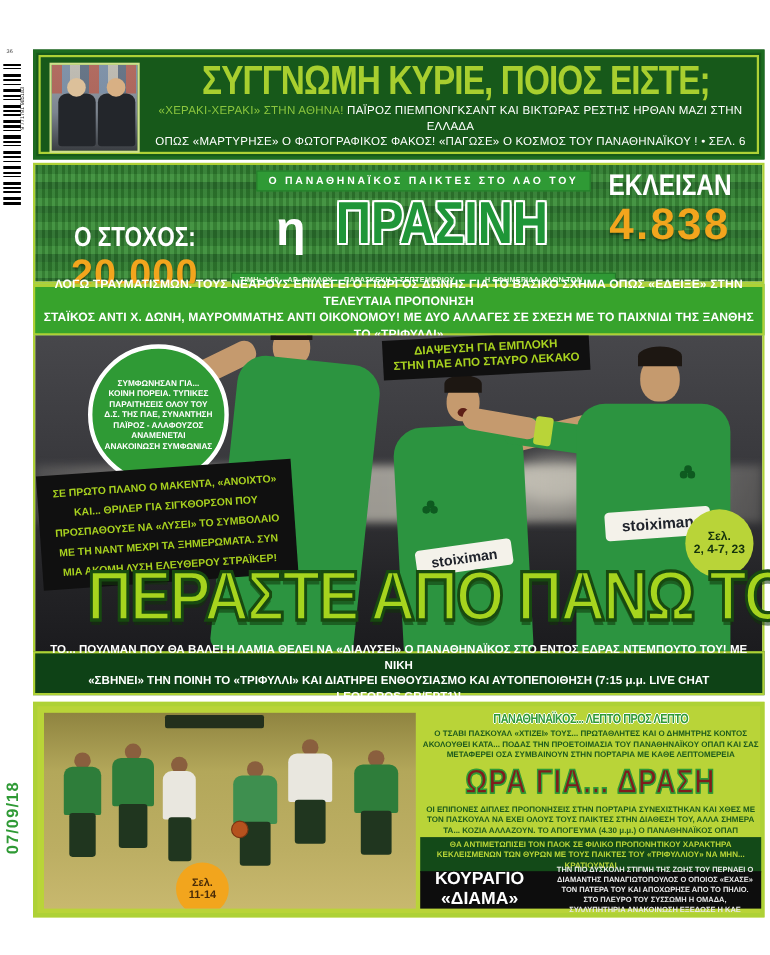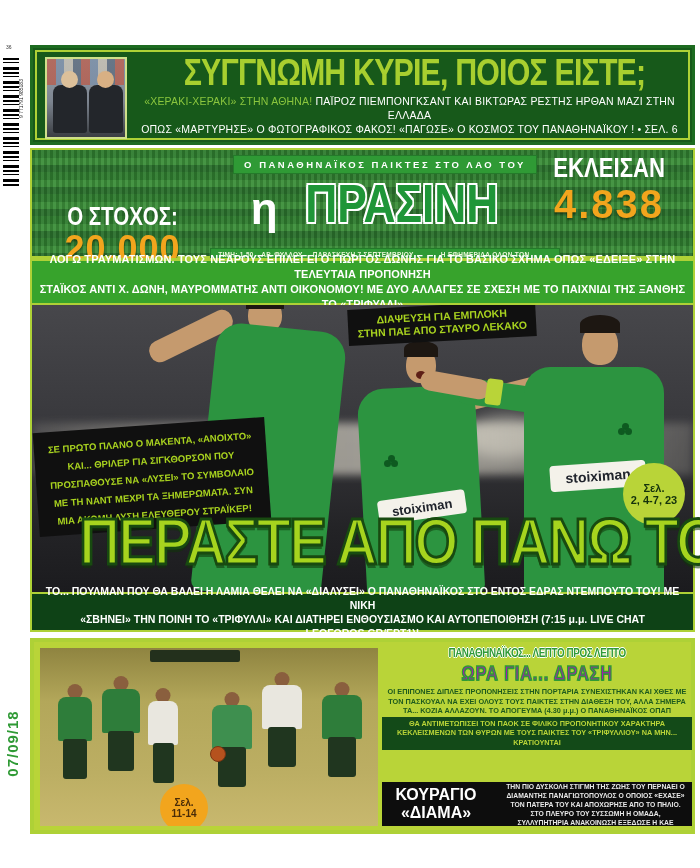--- a/index.html
+++ b/index.html
@@ -128,24 +128,24 @@
   .ball { position:absolute; width:16px; height:16px; border-radius:50%; background:#b5521e; border:1px solid #7a3512; }
   .bot-pages { position:absolute; left:120px; top:136px; width:48px; height:48px; border-radius:50%;
     background:#f2a51d; display:flex; flex-direction:column; align-items:center; justify-content:center; }
   .bot-pages .a { font-size:10px; font-weight:bold; color:#4a2c08; }
   .bot-pages .b { font-size:10px; font-weight:bold; color:#4a2c08; }
 
   .bot-col { position:absolute; left:348px; top:4px; width:310px; height:180px; text-align:center; }
   .bc-title1 { font-size:12px; font-weight:bold; color:#2f9a35; letter-spacing:-.5px;
     text-shadow:-1px 0 #fff,1px 0 #fff,0 1px #fff,0 -1px #fff; }
   .bc-par { margin-top:2px; font-size:7.3px; font-weight:bold; color:#1d5a1d; line-height:9.6px; }
-  .bc-title2 { margin-top:2px; font-size:20px; font-weight:bold; color:#a21caf; letter-spacing:1px;
+  .bc-title2 { margin-top:2px; font-size:31px; font-weight:bold; color:#7f1d1d; letter-spacing:1px;
     -webkit-text-stroke:1.5px #2f9a35; text-shadow:0 1px 0 #2f9a35; }
   .bc-par2b { margin-top:1px; background:#134a18; padding:2px 4px; font-size:7.3px; font-weight:bold; color:#b9d438; line-height:9.6px; }
-  .black-box { position:absolute; left:0; bottom:0; width:310px; height:44px; background:#0d0d0d;
+  .black-box { position:absolute; left:0; bottom:0; width:310px; height:34px; background:#0d0d0d;
     display:flex; align-items:center; padding:3px 6px; gap:21px; }
   .bb-title { width:96px; font-size:16px; font-weight:bold; color:#fff; line-height:18px; text-align:center; }
   .bb-text { flex:1; font-size:6.8px; font-weight:bold; color:#e8e8e8; line-height:9px; text-align:center; }
 </style>
 </head>
 <body>
 
 <div class="canvas">
 
   <div class="spine-top-num">36</div>
@@ -243,20 +243,23 @@
       <div class="clover" style="left:126px;top:110px;">
           <i></i>
           <i></i>
           <i></i>
         </div>
       <div class="sponsor" style="left:58px;top:150px;width:96px;height:26px;font-size:14px;transform:rotate(-4deg);">
           <span>stoiximan</span>
         </div>
     </div>
 
+    <div class="circle-badge">
+      <span>ΣΥΜΦΩΝΗΣΑΝ ΓΙΑ... ΚΟΙΝΗ ΠΟΡΕΙΑ. ΤΥΠΙΚΕΣ ΠΑΡΑΙΤΗΣΕΙΣ ΟΛΟΥ ΤΟΥ Δ.Σ. ΤΗΣ ΠΑΕ, ΣΥΝΑΝΤΗΣΗ ΠΑΪΡΟΖ - ΑΛΑΦΟΥΖΟΣ ΑΝΑΜΕΝΕΤΑΙ ΑΝΑΚΟΙΝΩΣΗ ΣΥΜΦΩΝΙΑΣ</span>
+    </div>
     <div class="black-note">
       <span>ΣΕ ΠΡΩΤΟ ΠΛΑΝΟ Ο ΜΑΚΕΝΤΑ, «ΑΝΟΙΧΤΟ» ΚΑΙ... ΘΡΙΛΕΡ ΓΙΑ ΣΙΓΚΘΟΡΣΟΝ ΠΟΥ ΠΡΟΣΠΑΘΟΥΣΕ ΝΑ «ΛΥΣΕΙ» ΤΟ ΣΥΜΒΟΛΑΙΟ ΜΕ ΤΗ ΝΑΝΤ ΜΕΧΡΙ ΤΑ ΞΗΜΕΡΩΜΑΤΑ. ΣΥΝ ΜΙΑ ΑΚΟΜΗ ΛΥΣΗ ΕΛΕΥΘΕΡΟΥ ΣΤΡΑΪΚΕΡ!</span>
     </div>
     <div class="denial-badge">
       <span>ΔΙΑΨΕΥΣΗ ΓΙΑ ΕΜΠΛΟΚΗ</span>
       <span>ΣΤΗΝ ΠΑΕ ΑΠΟ ΣΤΑΥΡΟ ΛΕΚΑΚΟ</span>
     </div>
     <div class="pages-badge">
       <span class="a">Σελ.</span>
       <span class="b">2, 4-7, 23</span>
@@ -307,20 +310,21 @@
           <div class="fl"></div>
         </div>
       <div class="bot-pages">
         <span class="a">Σελ.</span>
         <span class="b">11-14</span>
       </div>
     </div>
 
     <div class="bot-col">
       <div class="bc-title1"><span class="cond">ΠΑΝΑΘΗΝΑΪΚΟΣ... ΛΕΠΤΟ ΠΡΟΣ ΛΕΠΤΟ</span></div>
+      <div class="bc-par">Ο ΤΣΑΒΙ ΠΑΣΚΟΥΑΛ «ΧΤΙΖΕΙ» ΤΟΥΣ... ΠΡΩΤΑΘΛΗΤΕΣ ΚΑΙ Ο ΔΗΜΗΤΡΗΣ ΚΟΝΤΟΣ ΑΚΟΛΟΥΘΕΙ ΚΑΤΑ... ΠΟΔΑΣ ΤΗΝ ΠΡΟΕΤΟΙΜΑΣΙΑ ΤΟΥ ΠΑΝΑΘΗΝΑΪΚΟΥ ΟΠΑΠ ΚΑΙ ΣΑΣ ΜΕΤΑΦΕΡΕΙ ΟΣΑ ΣΥΜΒΑΙΝΟΥΝ ΣΤΗΝ ΠΟΡΤΑΡΙΑ ΜΕ ΚΑΘΕ ΛΕΠΤΟΜΕΡΕΙΑ</div>
       <div class="bc-title2"><span class="cond">ΩΡΑ ΓΙΑ... ΔΡΑΣΗ</span></div>
       <div class="bc-par">ΟΙ ΕΠΙΠΟΝΕΣ ΔΙΠΛΕΣ ΠΡΟΠΟΝΗΣΕΙΣ ΣΤΗΝ ΠΟΡΤΑΡΙΑ ΣΥΝΕΧΙΣΤΗΚΑΝ ΚΑΙ ΧΘΕΣ ΜΕ ΤΟΝ ΠΑΣΚΟΥΑΛ ΝΑ ΕΧΕΙ ΟΛΟΥΣ ΤΟΥΣ ΠΑΙΚΤΕΣ ΣΤΗΝ ΔΙΑΘΕΣΗ ΤΟΥ, ΑΛΛΑ ΣΗΜΕΡΑ ΤΑ... ΚΟΖΙΑ ΑΛΛΑΖΟΥΝ. ΤΟ ΑΠΟΓΕΥΜΑ (4.30 μ.μ.) Ο ΠΑΝΑΘΗΝΑΪΚΟΣ ΟΠΑΠ</div>
       <div class="bc-par2b">ΘΑ ΑΝΤΙΜΕΤΩΠΙΣΕΙ ΤΟΝ ΠΑΟΚ ΣΕ ΦΙΛΙΚΟ ΠΡΟΠΟΝΗΤΙΚΟΥ ΧΑΡΑΚΤΗΡΑ ΚΕΚΛΕΙΣΜΕΝΩΝ ΤΩΝ ΘΥΡΩΝ ΜΕ ΤΟΥΣ ΠΑΙΚΤΕΣ ΤΟΥ «ΤΡΙΦΥΛΛΙΟΥ» ΝΑ ΜΗΝ... ΚΡΑΤΙΟΥΝΤΑΙ</div>
       <div class="black-box">
         <div class="bb-title">
           <div>ΚΟΥΡΑΓΙΟ</div>
           <div>«ΔΙΑΜΑ»</div>
         </div>
         <div class="bb-text">ΤΗΝ ΠΙΟ ΔΥΣΚΟΛΗ ΣΤΙΓΜΗ ΤΗΣ ΖΩΗΣ ΤΟΥ ΠΕΡΝΑΕΙ Ο ΔΙΑΜΑΝΤΗΣ ΠΑΝΑΓΙΩΤΟΠΟΥΛΟΣ Ο ΟΠΟΙΟΣ «ΕΧΑΣΕ» ΤΟΝ ΠΑΤΕΡΑ ΤΟΥ ΚΑΙ ΑΠΟΧΩΡΗΣΕ ΑΠΟ ΤΟ ΠΗΛΙΟ. ΣΤΟ ΠΛΕΥΡΟ ΤΟΥ ΣΥΣΣΩΜΗ Η ΟΜΑΔΑ, ΣΥΛΛΥΠΗΤΗΡΙΑ ΑΝΑΚΟΙΝΩΣΗ ΕΞΕΔΩΣΕ Η ΚΑΕ</div>
       </div>

